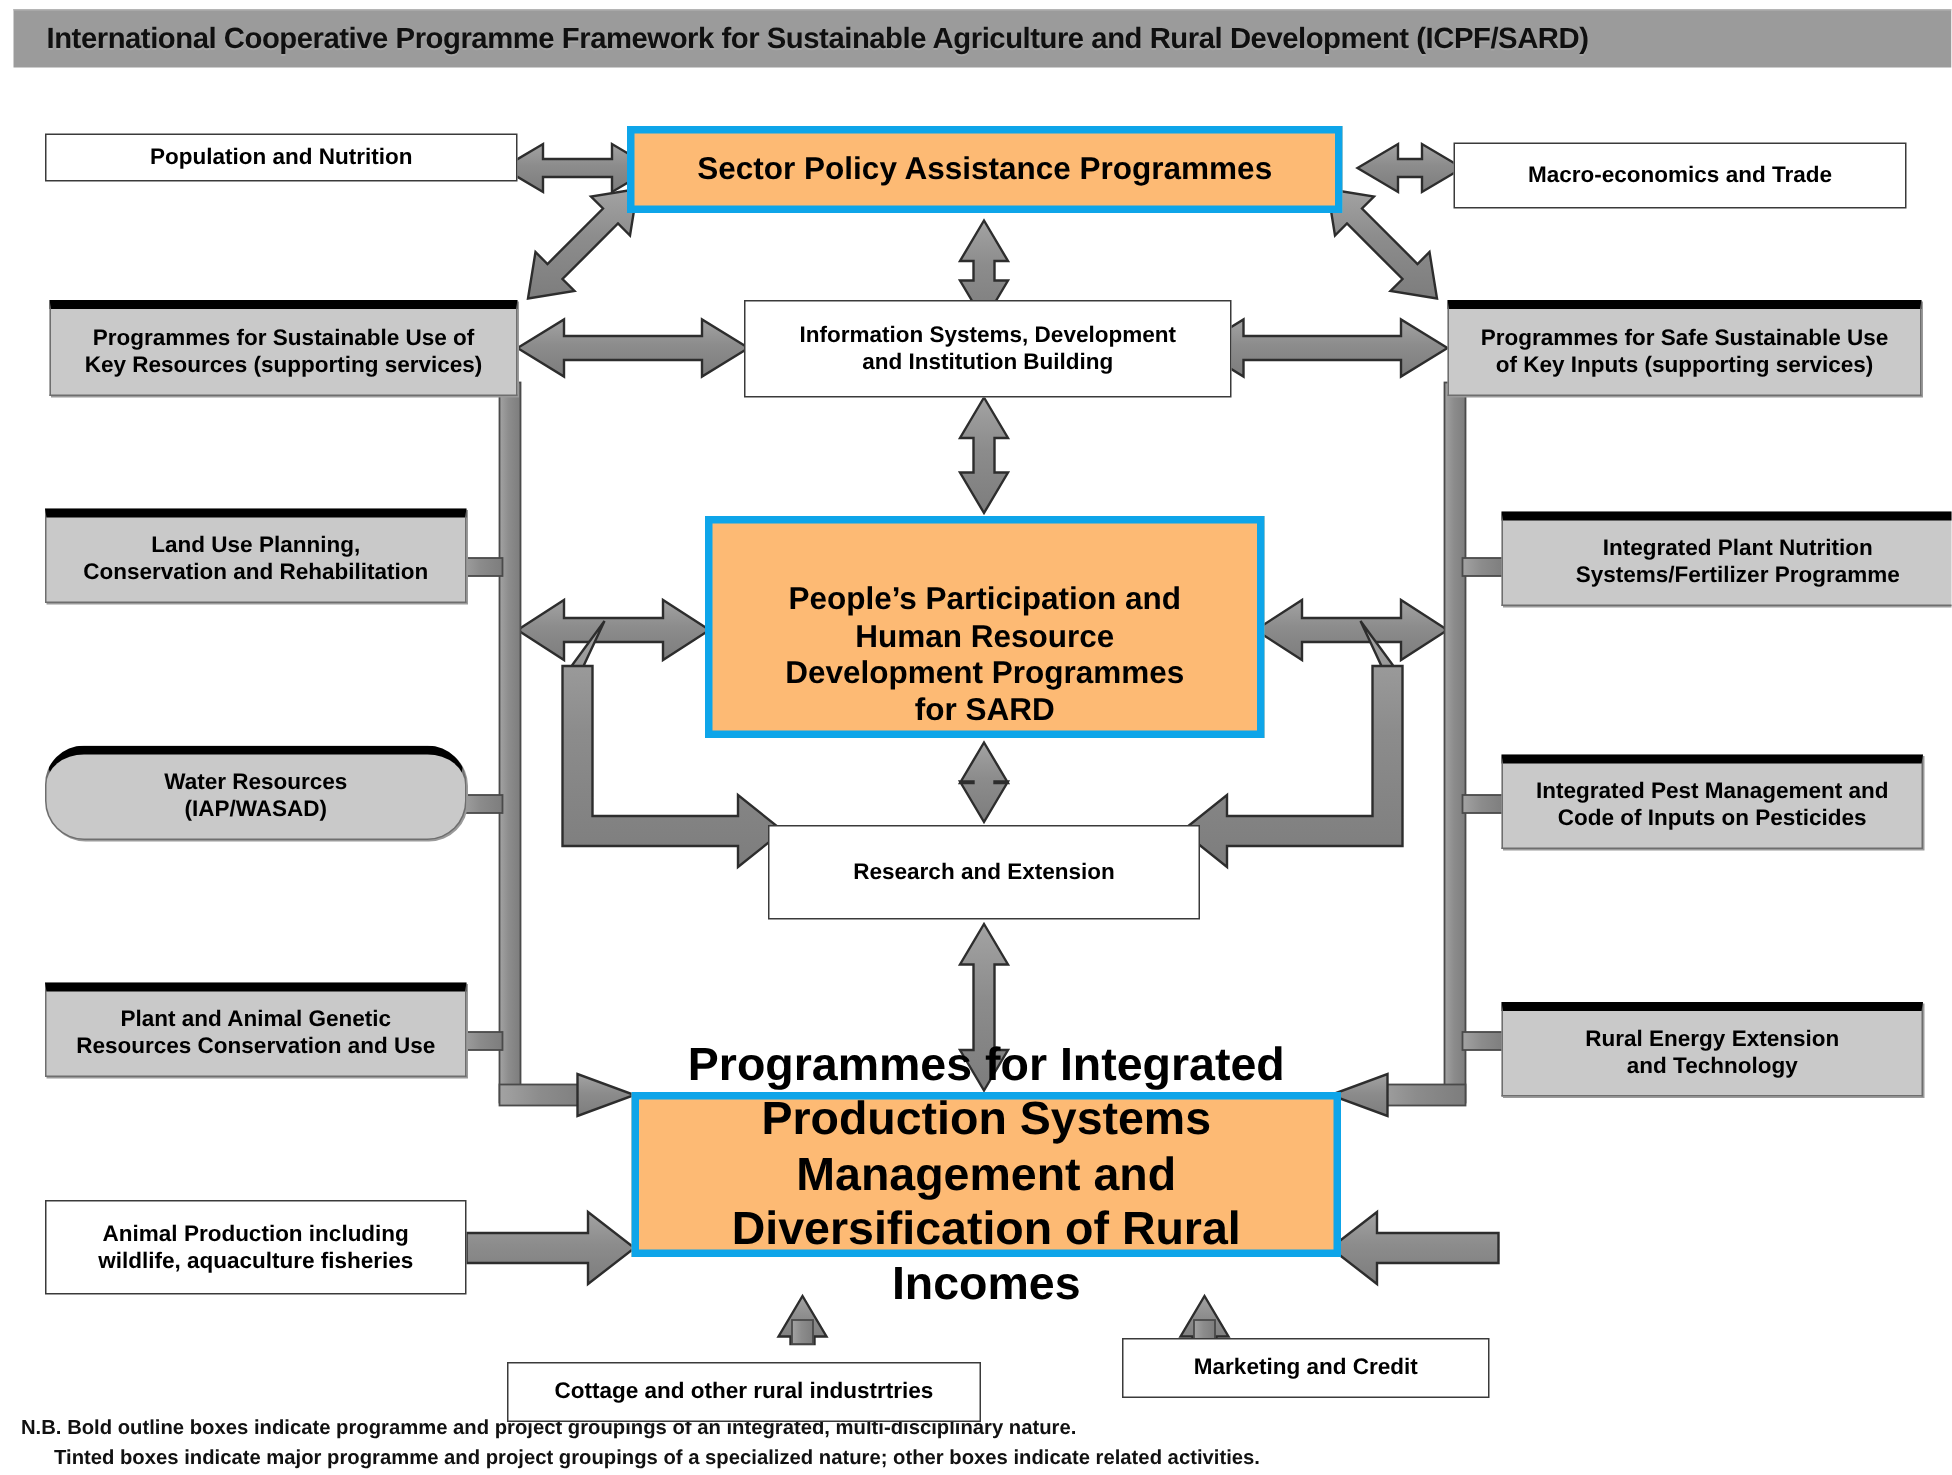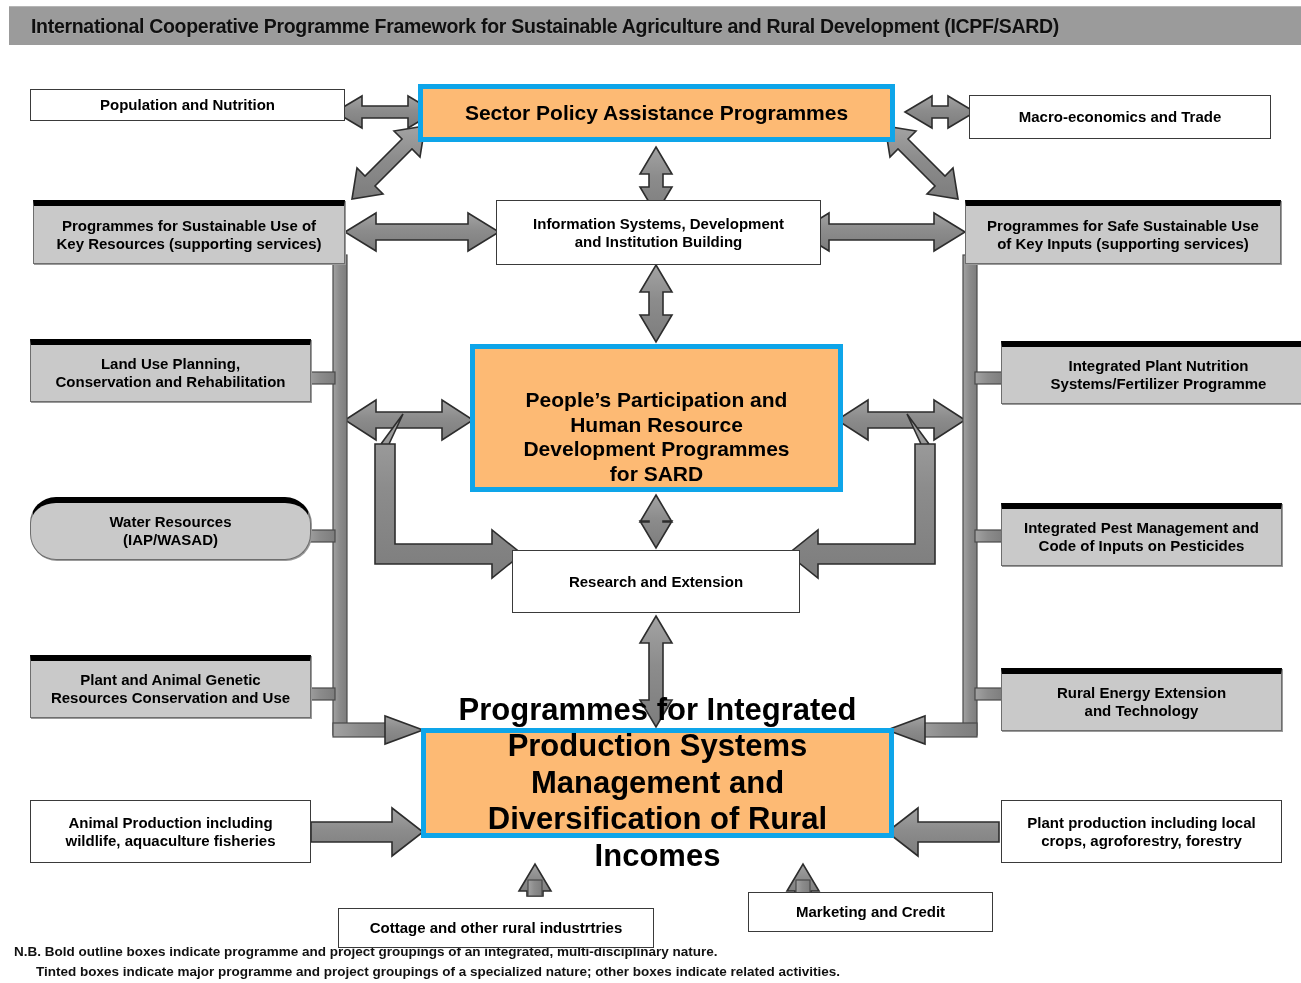--- a/index.html
+++ b/index.html
@@ -241,26 +241,20 @@
     </div>
   </div>
 
   <div class="box tint" style="left:1001px;top:668px;width:281px;height:63px;">
     <div>
       <div>Rural Energy Extension</div>
       <div>and Technology</div>
     </div>
   </div>
 
-  <div class="box plain" style="left:1001px;top:800px;width:281px;height:63px;">
-    <div>
-      <div>Plant production including local</div>
-      <div>crops, agroforestry, forestry</div>
-    </div>
-  </div>
 
   <div class="box plain" style="left:338px;top:892px;width:316px;height:40px;margin-top:16px;">
     <span>Cottage and other rural industrtries</span>
   </div>
 
   <div class="box plain" style="left:748px;top:892px;width:245px;height:40px;">
     <span>Marketing and Credit</span>
   </div>
 
   <div class="note">

